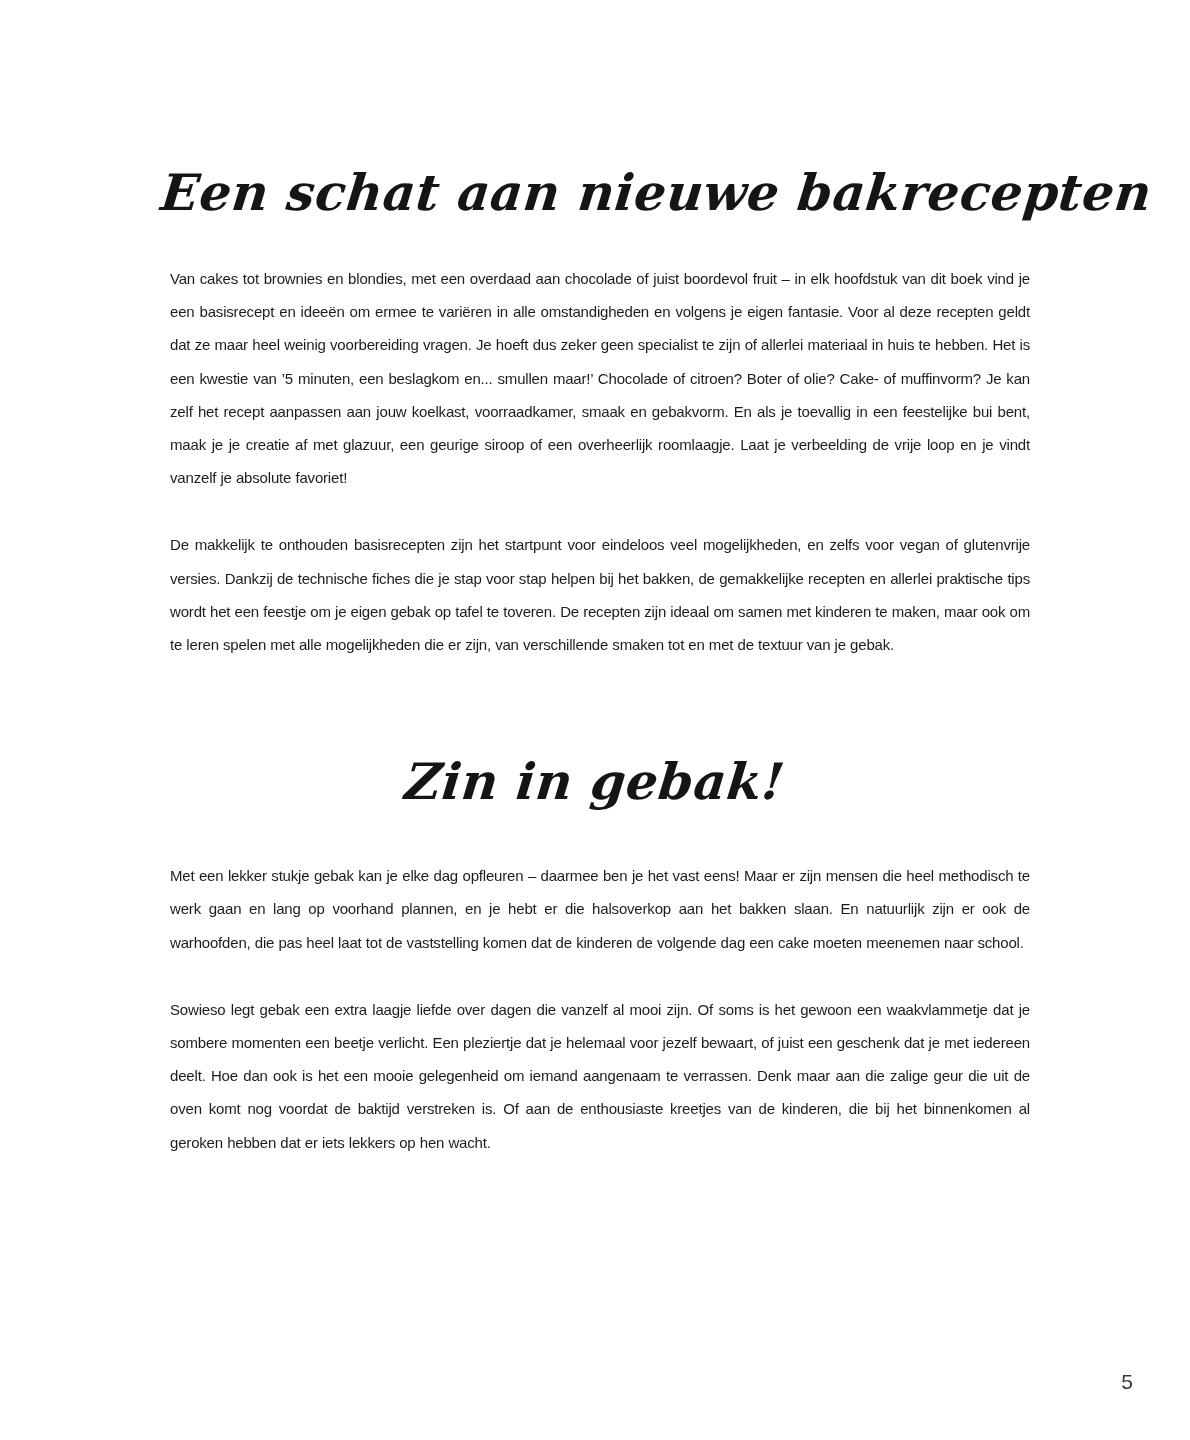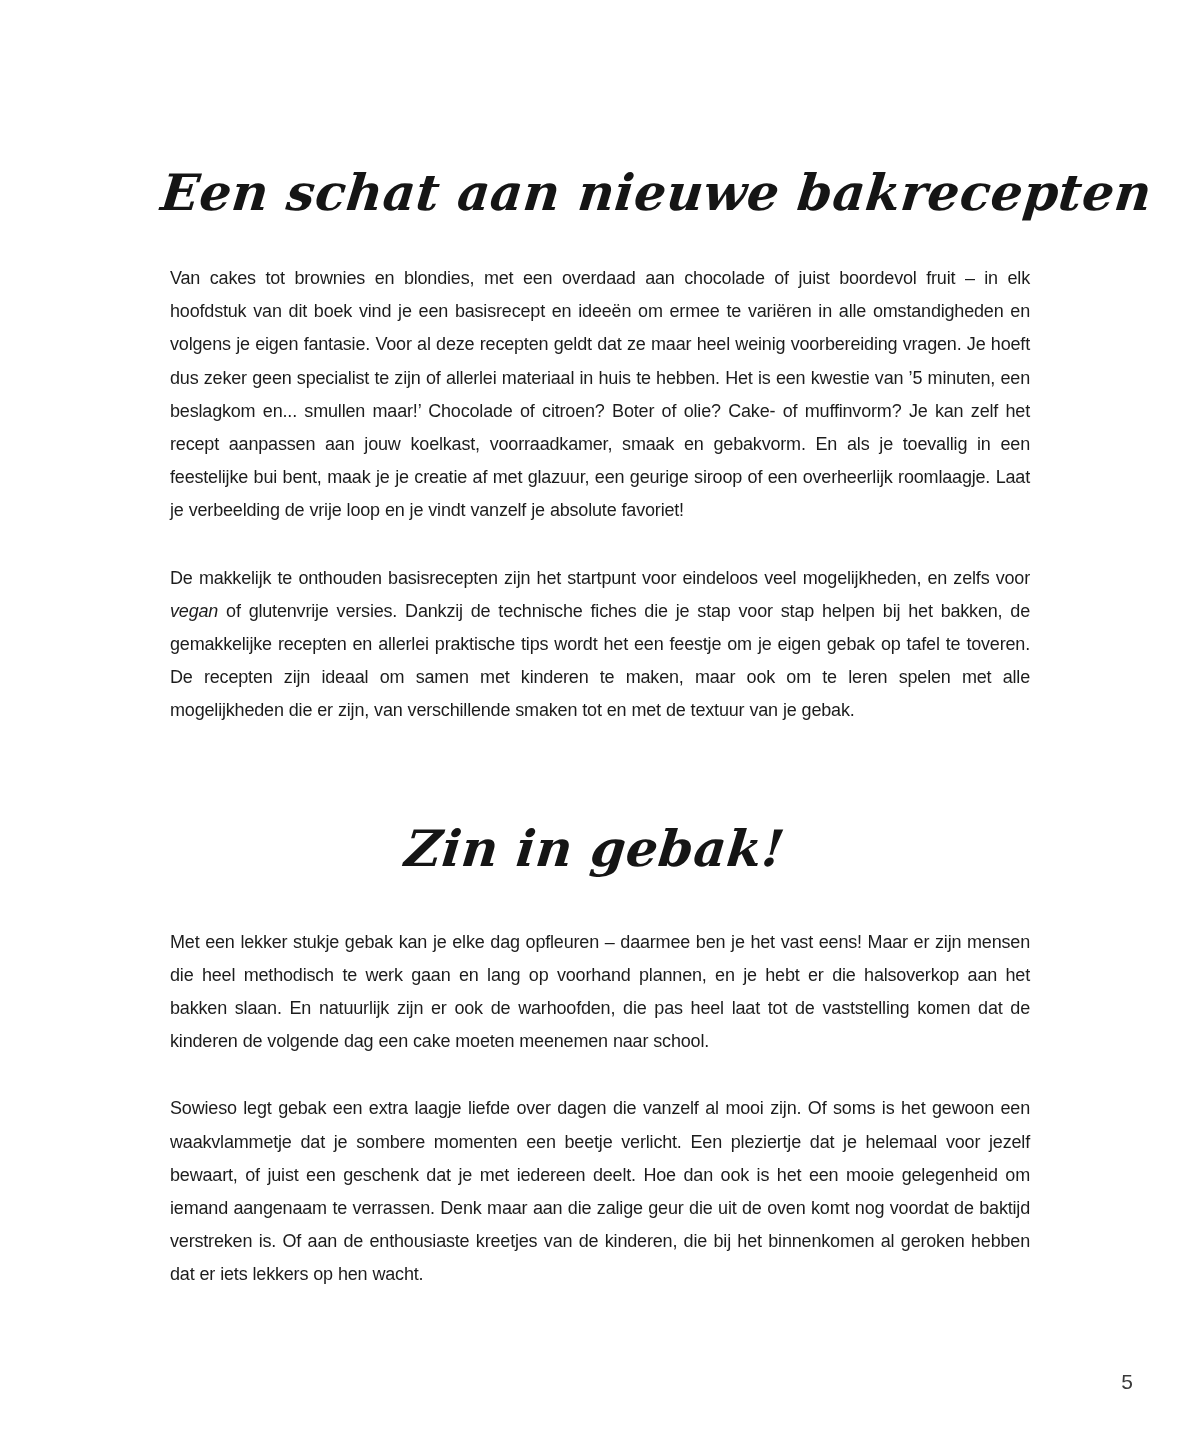--- a/index.html
+++ b/index.html
@@ -61,34 +61,33 @@
     margin-top: 52px;
   }
 
   p.para {
     margin: 0 0 34px 0;
     padding: 0;
     text-align: justify;
     text-justify: inter-word;
     color: #1c1c1c;
     font-family: "Liberation Sans", sans-serif;
-    font-size: 18px;
+    font-size: 15px;
     line-height: 33.2px;
     letter-spacing: -0.18px;
     word-spacing: 0.2px;
     -webkit-hyphens: none;
     hyphens: none;
   }
 
   p.para:last-child {
     margin-bottom: 0;
   }
 
   p.para .em {
-    font-style: italic;
   }
 
   
   .page-number {
     position: absolute;
     right: 57px;
     bottom: 48px;
     color: #3a3a3a;
     font-family: "Liberation Sans", sans-serif;
     font-size: 21px;

